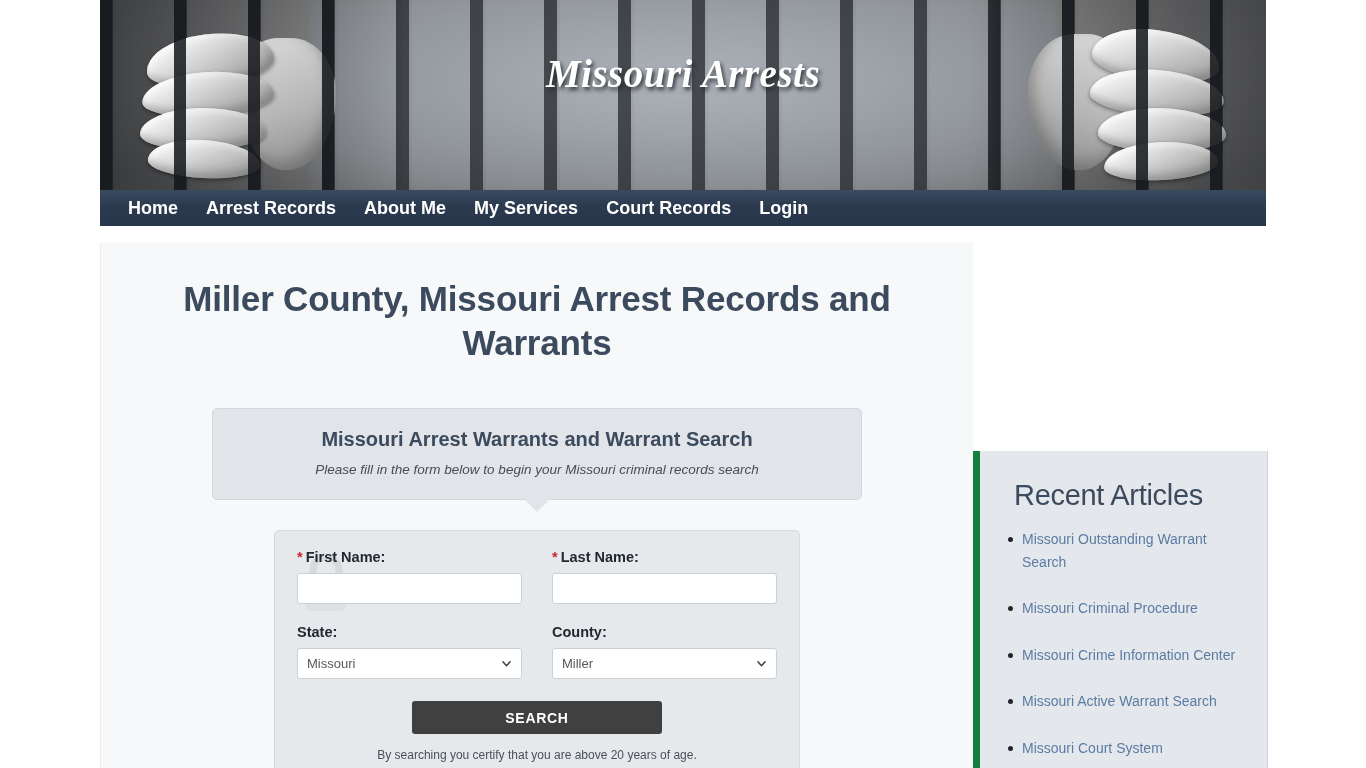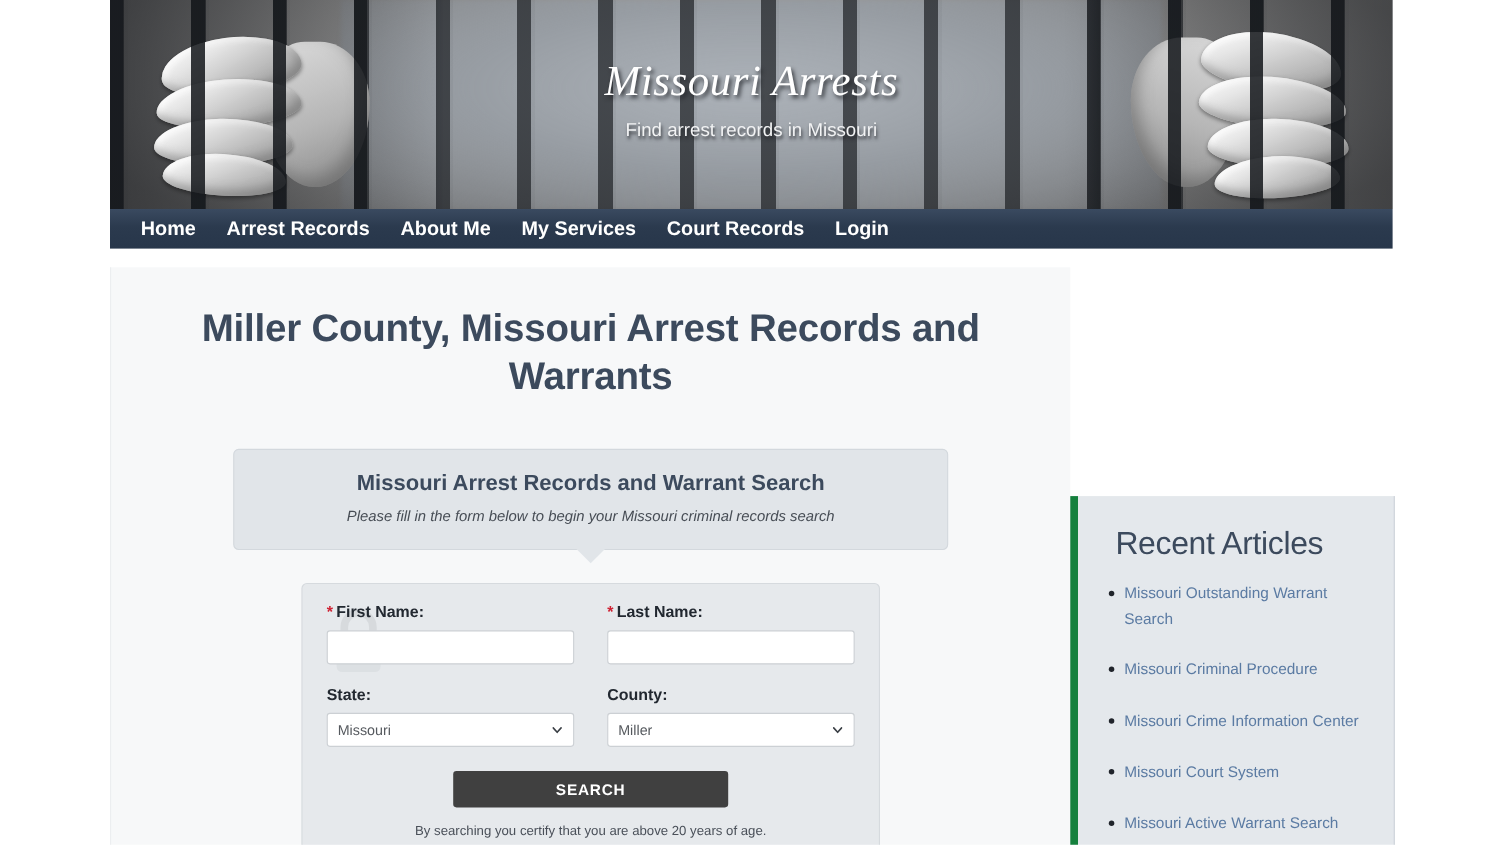--- a/index.html
+++ b/index.html
@@ -111,21 +111,21 @@
 
   .banner-titles {
     position: absolute;
     left: 0; right: 0; top: 52px;
     text-align: center;
     z-index: 6;
   }
   .site-title {
     font-family: "Liberation Serif", "DejaVu Serif", serif;
     font-style: italic;
-    font-weight: 400;
+    font-weight: 700;
     font-size: 39px;
     line-height: 44px;
     color: #ffffff;
     letter-spacing: 0.5px;
     text-shadow: 2px 3px 4px rgba(30,33,38,0.85);
     margin: 0;
   }
   .site-tagline {
     margin: 13px 0 0 0;
     font-family: "Liberation Sans", sans-serif;
@@ -384,41 +384,40 @@
       <div class="knuckle k3"></div>
       <div class="knuckle k4"></div>
     </div>
 
     <div class="bars-front-mask">
       <div class="bars-front"></div>
     </div>
 
     <div class="banner-titles">
       <h1 class="site-title">Missouri Arrests</h1>
-      <p class="site-tagline">Find arrest records in Missouri</p>
     </div>
   </div>
 
   <nav class="navbar">
     <a class="nav-item">Home</a>
     <a class="nav-item">Arrest Records</a>
     <a class="nav-item">About Me</a>
     <a class="nav-item">My Services</a>
     <a class="nav-item">Court Records</a>
     <a class="nav-item">Login</a>
   </nav>
 
   <div class="content-wrap">
 
     <div class="main-col">
 
       <h2 class="page-title">Miller County, Missouri Arrest Records and Warrants</h2>
 
       <div class="search-callout">
-        <div class="callout-title">Missouri Arrest Records and Warrant Search</div>
+        <div class="callout-title">Missouri Arrest Warrants and Warrant Search</div>
         <div class="callout-sub">Please fill in the form below to begin your Missouri criminal records search</div>
         <div class="callout-arrow"></div>
       </div>
 
       <form class="form-panel">
 
         <svg class="lock-watermark" viewBox="0 0 54 62">
           <path d="M14 26 L14 17 a13 13 0 0 1 26 0 L40 26" fill="none" stroke="#b6babe" stroke-width="7"></path>
           <rect x="7" y="26" width="40" height="32" rx="5" fill="#c8ccd0"></rect>
         </svg>
@@ -472,19 +471,19 @@
         <p class="disclaimer">By searching you certify that you are above 20 years of age.</p>
       </form>
     </div>
 
     <aside class="side-col">
       <h3 class="side-title">Recent Articles</h3>
       <ul class="side-list">
         <li><a class="side-link">Missouri Outstanding Warrant Search</a></li>
         <li><a class="side-link">Missouri Criminal Procedure</a></li>
         <li><a class="side-link">Missouri Crime Information Center</a></li>
+        <li><a class="side-link">Missouri Active Warrant Search</a></li>
         <li><a class="side-link">Missouri Court System</a></li>
-        <li><a class="side-link">Missouri Active Warrant Search</a></li>
       </ul>
     </aside>
 
   </div>
 </div>
 
 </body></html>

